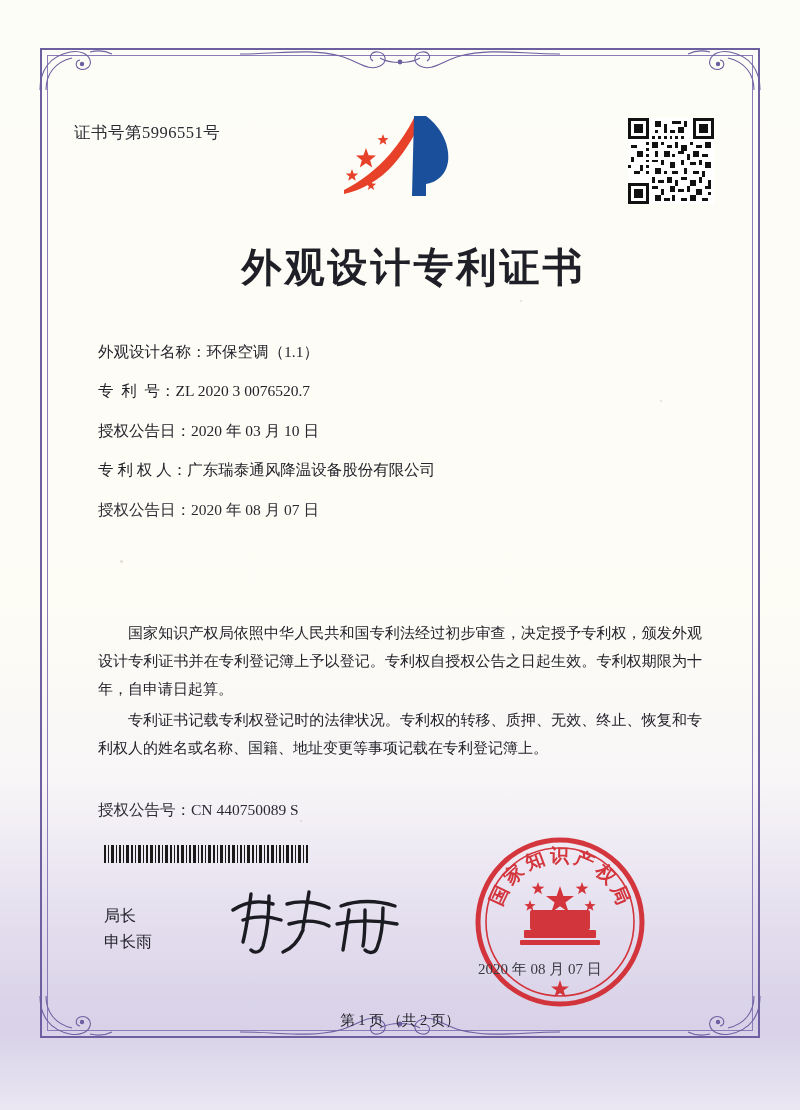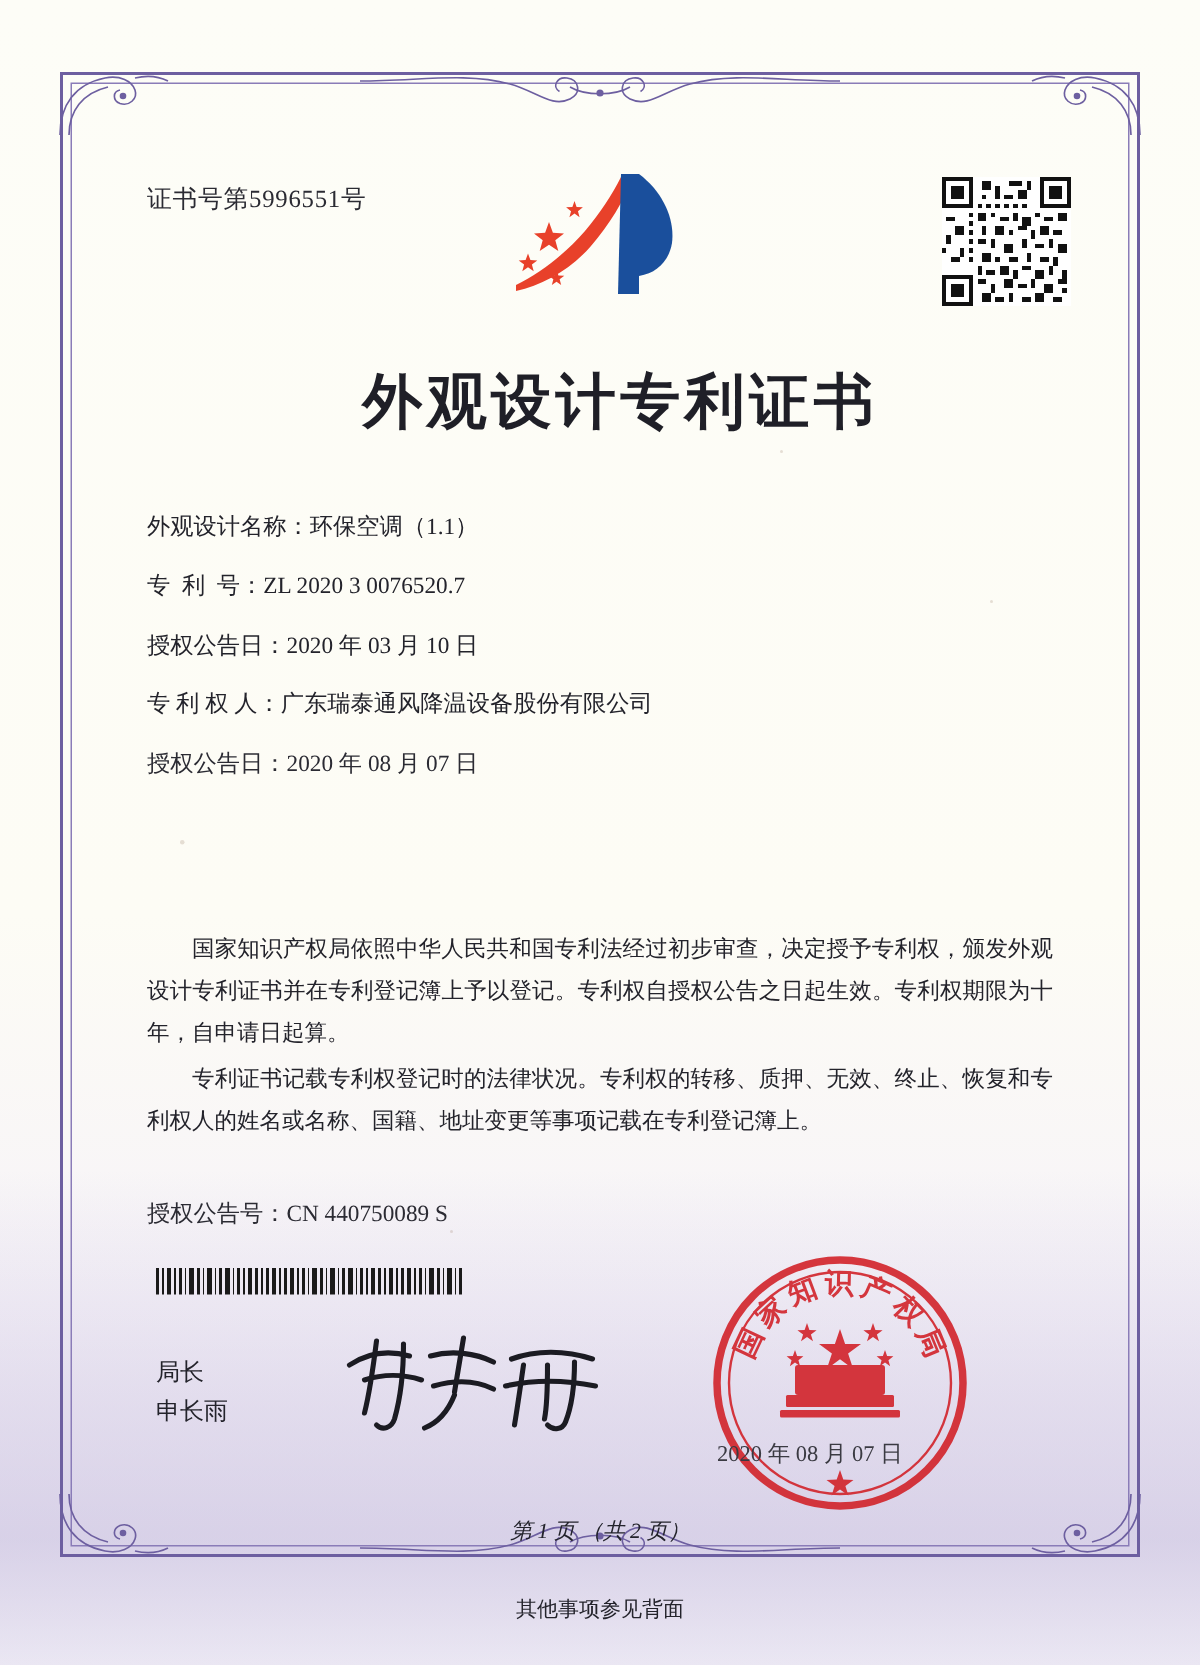--- a/index.html
+++ b/index.html
@@ -63,21 +63,21 @@
     position: absolute;
     left: 50%;
     transform: translateX(-50%) scaleY(-1);
     bottom: 68px;
     width: 320px; height: 40px;
   }
 
   
   .cert-no {
     position: absolute;
-    left: 98px; top: 122px;
+    left: 74px; top: 122px;
     font-size: 16.5px;
     letter-spacing: .5px;
     color: #2b2b33;
     font-family: "Liberation Serif", serif;
   }
 
   .logo {
     position: absolute;
     left: 330px; top: 112px;
     width: 130px; height: 100px;
@@ -186,21 +186,20 @@
     color: #3a3a42;
   }
 
   
   .page-num {
     position: absolute;
     left: 0; right: 0; bottom: 80px;
     text-align: center;
     font-size: 14.5px;
     color: #23232b;
-    font-style: italic;
   }
   .footer-note {
     position: absolute;
     left: 0; right: 0; bottom: 28px;
     text-align: center;
     font-size: 14px;
     color: #23232b;
   }
 
   .speck {
@@ -549,19 +548,18 @@
           <textPath href="#sealArc" startOffset="8%">国家知识产权局</textPath>
         </text>
 
         <polygon points="92,150 94.2,156.4 101,156.6 95.6,160.6 97.6,167 92,163 86.4,167 88.4,160.6 83,156.6 89.8,156.4" fill="#d2232a"></polygon>
       </g>
     </svg>
   </div>
   <div class="seal-date">2020 年 08 月 07 日</div>
 
   <div class="page-num">第 1 页 （共 2 页）</div>
-  <div class="footer-note">其他事项参见背面</div>
 
   <div class="speck" style="left:120px;top:560px;width:3px;height:3px;"></div>
   <div class="speck" style="left:660px;top:400px;width:2px;height:2px;"></div>
   <div class="speck" style="left:300px;top:820px;width:2px;height:2px;"></div>
   <div class="speck" style="left:520px;top:300px;width:2px;height:2px;"></div>
 </div>
 
 </body></html>

